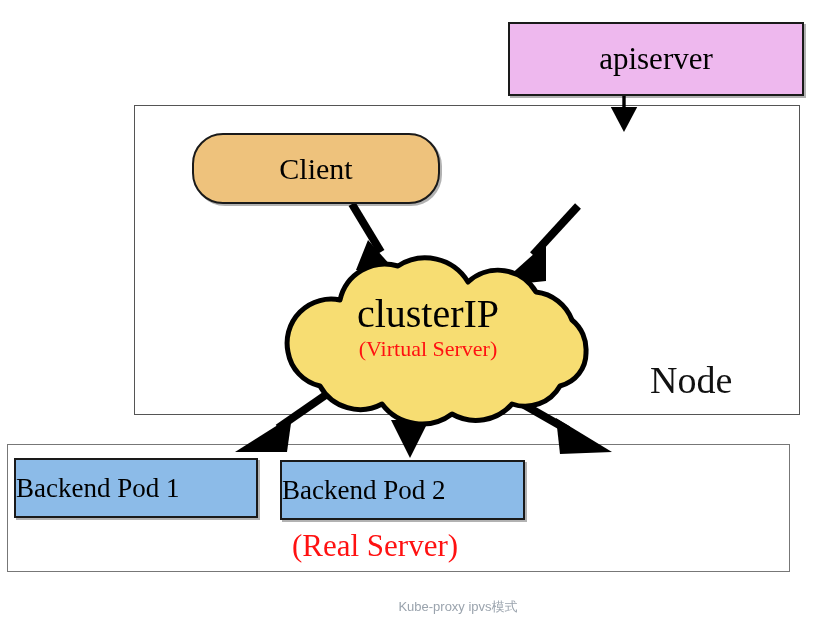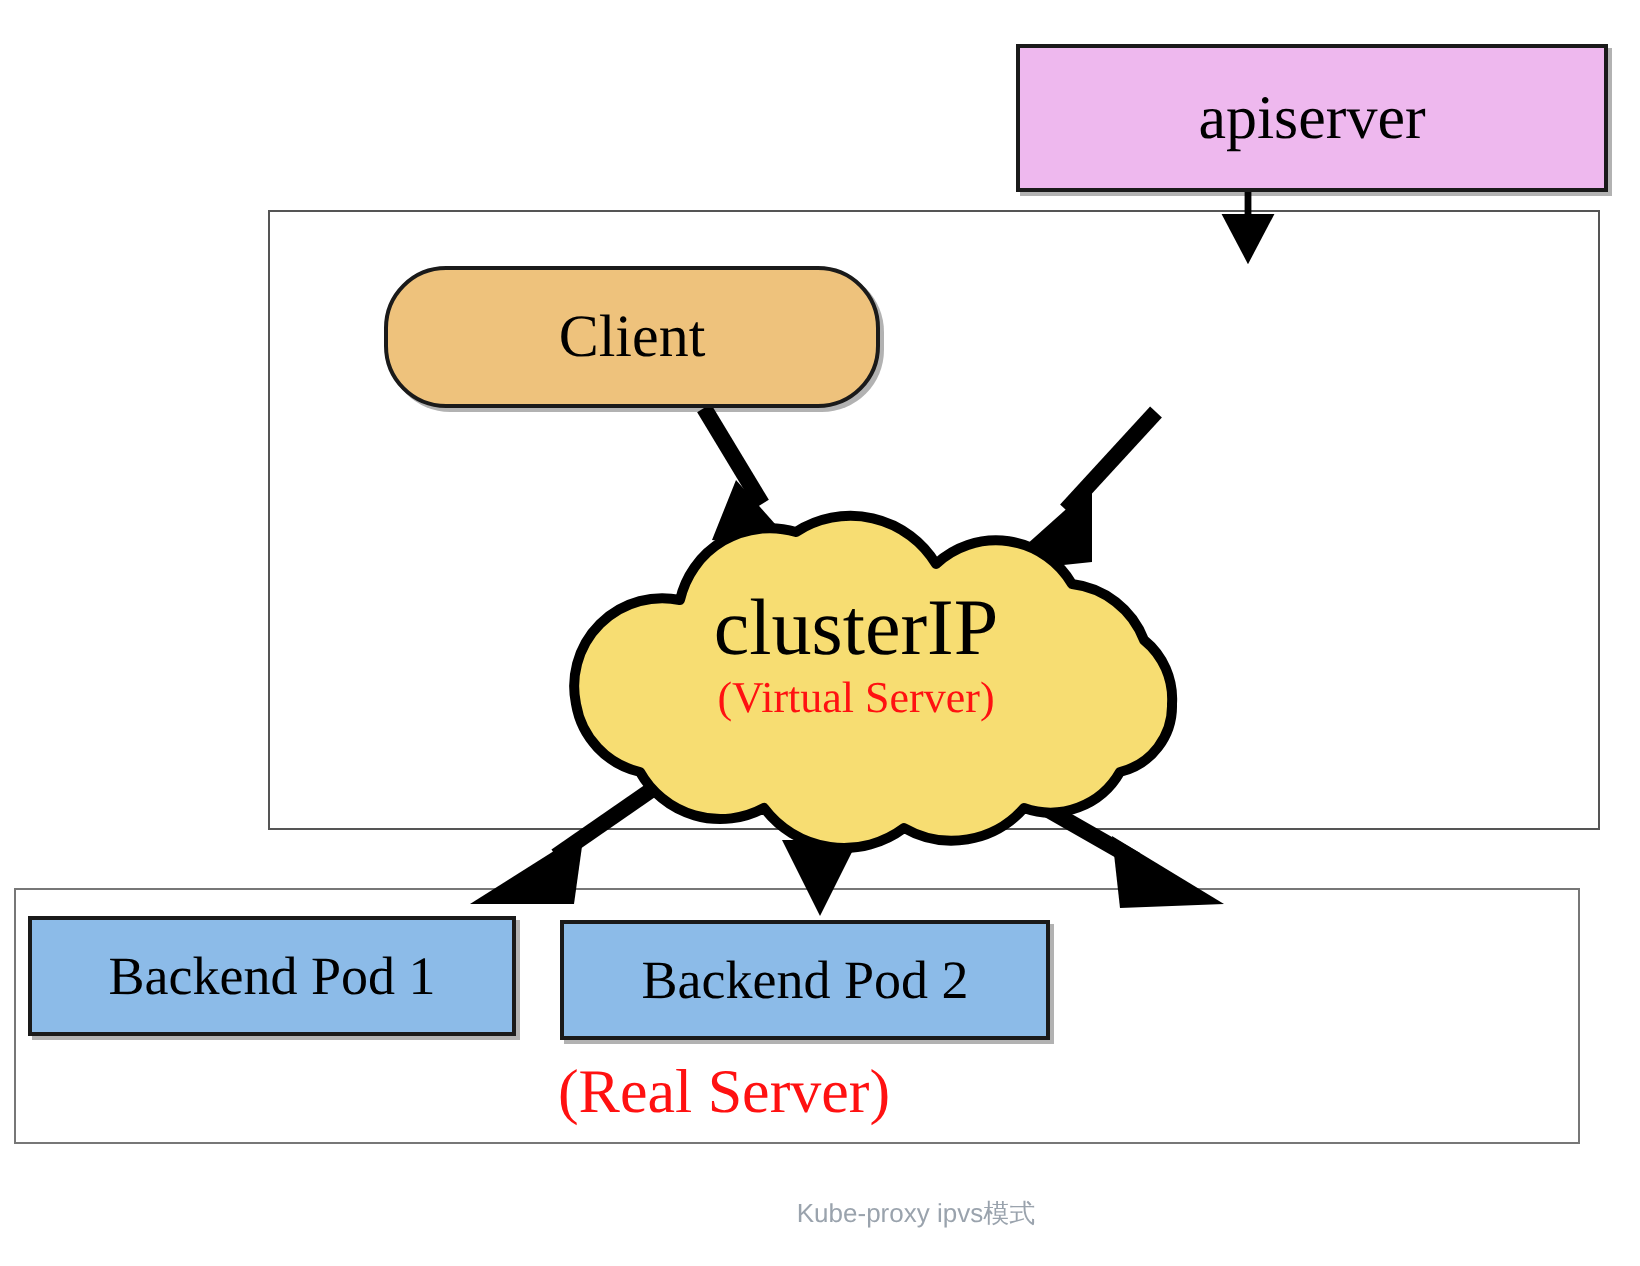--- a/index.html
+++ b/index.html
@@ -70,21 +70,21 @@
     background: #a8ec7a;
     font-size: 30px;
   }
   .pod {
     position: absolute;
     box-sizing: border-box;
     border: 2px solid #1a1a1a;
     background: #8cbbe8;
     display: flex;
     align-items: center;
-    justify-content: center;
+    justify-content: flex-start;
     font-size: 27px;
     color: #000000;
     box-shadow: 2px 2px 0 rgba(0,0,0,0.30);
   }
   .pod-1 { left: 14px;  top: 458px; width: 244px; height: 60px; }
   .pod-2 { left: 280px; top: 460px; width: 245px; height: 60px; }
   .pod-3 { left: 548px; top: 458px; width: 237px; height: 60px; }
 
   .cloud-label {
     position: absolute;
@@ -114,20 +114,21 @@
     color: #111111;
   }
   .real-server-label {
     position: absolute;
     left: 0px;
     top: 528px;
     width: 724px;
     text-align: center;
     font-size: 31px;
     color: #ff1111;
+    padding-left: 13px;
   }
   .caption {
     position: absolute;
     left: 0px;
     top: 598px;
     width: 820px;
     text-align: center;
     font-family: "Liberation Sans", "DejaVu Sans", sans-serif;
     font-size: 13px;
     color: #9aa3ad;
@@ -204,20 +205,21 @@
   <div class="gbox gbox-client">
     <span>Client</span>
   </div>
 
 
   <div class="cloud-label">
     <span class="line1">clusterIP</span>
     <span class="line2">(Virtual Server)</span>
   </div>
 
+  <div class="node-label">Node</div>
 
   <div class="pod pod-1">
     <span>Backend Pod 1</span>
   </div>
   <div class="pod pod-2">
     <span>Backend Pod 2</span>
   </div>
 
   <div class="real-server-label">(Real Server)</div>
 

